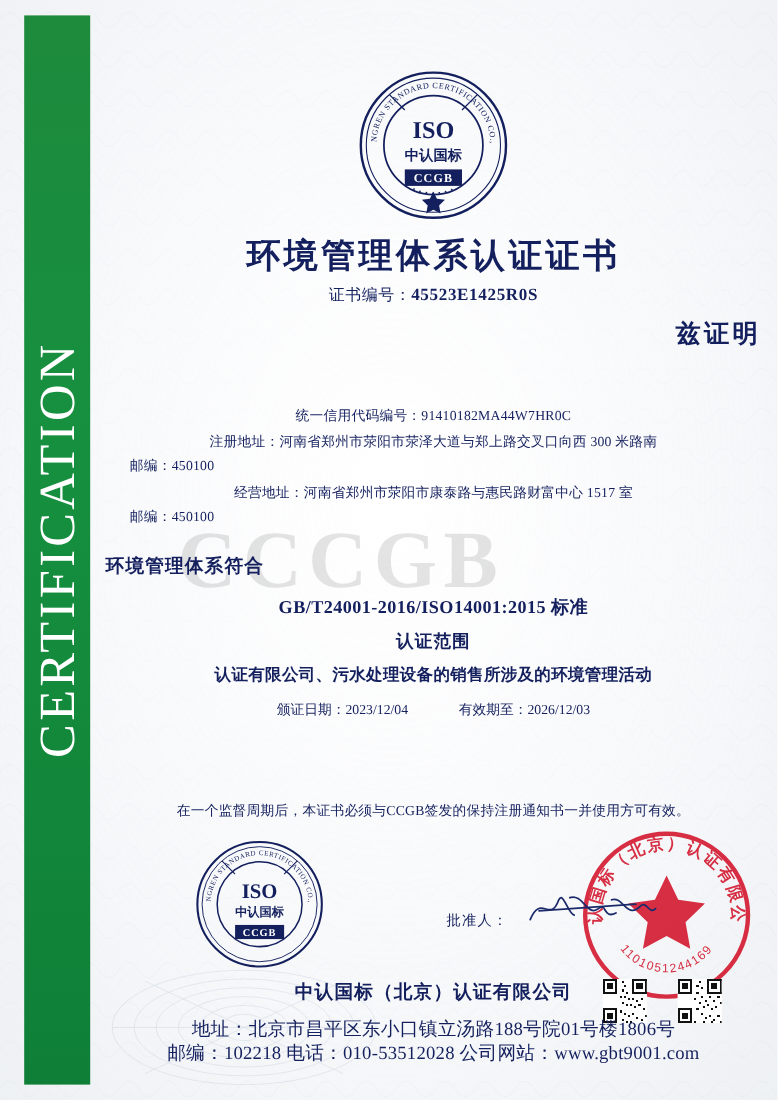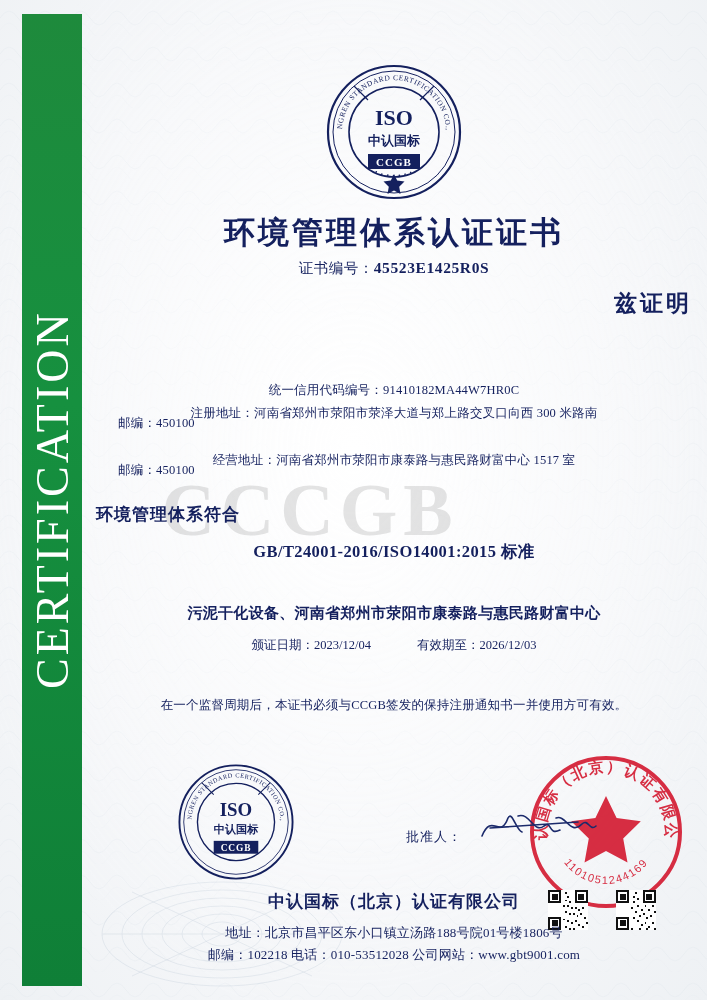--- a/index.html
+++ b/index.html
@@ -155,21 +155,21 @@
     letter-spacing: 1px;
     color: #14205e;
   }
   .info-line {
     position: absolute;
     width: 596px;
     font-size: 12.5px;
     color: #14205e;
     letter-spacing: 0.2px;
   }
-  .info-center { text-align: center; margin-top: 12px; }
+  .info-center { text-align: center; }
   .info-left { text-align: left; padding-left: 22px; box-sizing: border-box; }
 
   #line-credit { top: 370px; }
   #line-reg-addr { top: 393px; }
   #line-reg-zip { top: 415px; }
   #line-op-addr { top: 440px; }
   #line-op-zip { top: 462px; }
 
   .conform {
     position: absolute;
@@ -226,20 +226,21 @@
   }
   .dates .gap { display: inline-block; width: 46px; }
 
   .note {
     position: absolute;
     width: 596px;
     font-size: 12.5px;
     color: #14205e;
     letter-spacing: 0.2px;
     text-align: center;
+    margin-top: 32px;
   }
   #note1 { top: 697px; }
   #note2 { top: 720px; }
 
   
   #approver {
     position: absolute;
     left: 310px;
     top: 828px;
     font-size: 13px;
@@ -273,21 +274,21 @@
     text-align: center;
     font-size: 17px;
     font-weight: bold;
     color: #14205e;
     letter-spacing: 1px;
   }
   .footer-line {
     position: absolute;
     width: 596px;
     text-align: center;
-    font-size: 13px;
+    font-size: 17px;
     color: #14205e;
     letter-spacing: 0.2px;
   }
   #footer-addr { top: 924px; }
   #footer-contact { top: 946px; }
 
   
   .qr {
     position: absolute;
     width: 40px;
@@ -369,21 +370,22 @@
     <div class="hereby">兹证明</div>
 
     <div class="info-line info-center" id="line-credit">统一信用代码编号：91410182MA44W7HR0C</div>
     <div class="info-line info-center" id="line-reg-addr">注册地址：河南省郑州市荥阳市荥泽大道与郑上路交叉口向西 300 米路南</div>
     <div class="info-line info-left" id="line-reg-zip">邮编：450100</div>
     <div class="info-line info-center" id="line-op-addr">经营地址：河南省郑州市荥阳市康泰路与惠民路财富中心 1517 室</div>
     <div class="info-line info-left" id="line-op-zip">邮编：450100</div>
 
     <div class="conform">环境管理体系符合</div>
     <div class="standard">GB/T24001-2016/ISO14001:2015  标准</div>
-    <div class="scope-text">污泥干化设备、河南省郑州市荥阳市康泰路与惠民路财富中心</div>
+    <div class="scope-title">认证范围</div>
+    <div class="scope-text">认证有限公司、污水处理设备的销售所涉及的环境管理活动</div>
 
     <div class="dates">
       <span>颁证日期：</span><span>2023/12/04</span><span class="gap"></span><span>有效期至：</span><span>2026/12/03</span>
     </div>
 
     <div class="note" id="note1">在一个监督周期后，本证书必须与CCGB签发的保持注册通知书一并使用方可有效。</div>
 
     <svg id="bottom-seal" class="iso-seal" width="120" height="120" viewBox="0 0 140 140">
       <defs>
         <path id="arcTop2" d="M 18,70 A 52,52 0 0 1 122,70"></path>

